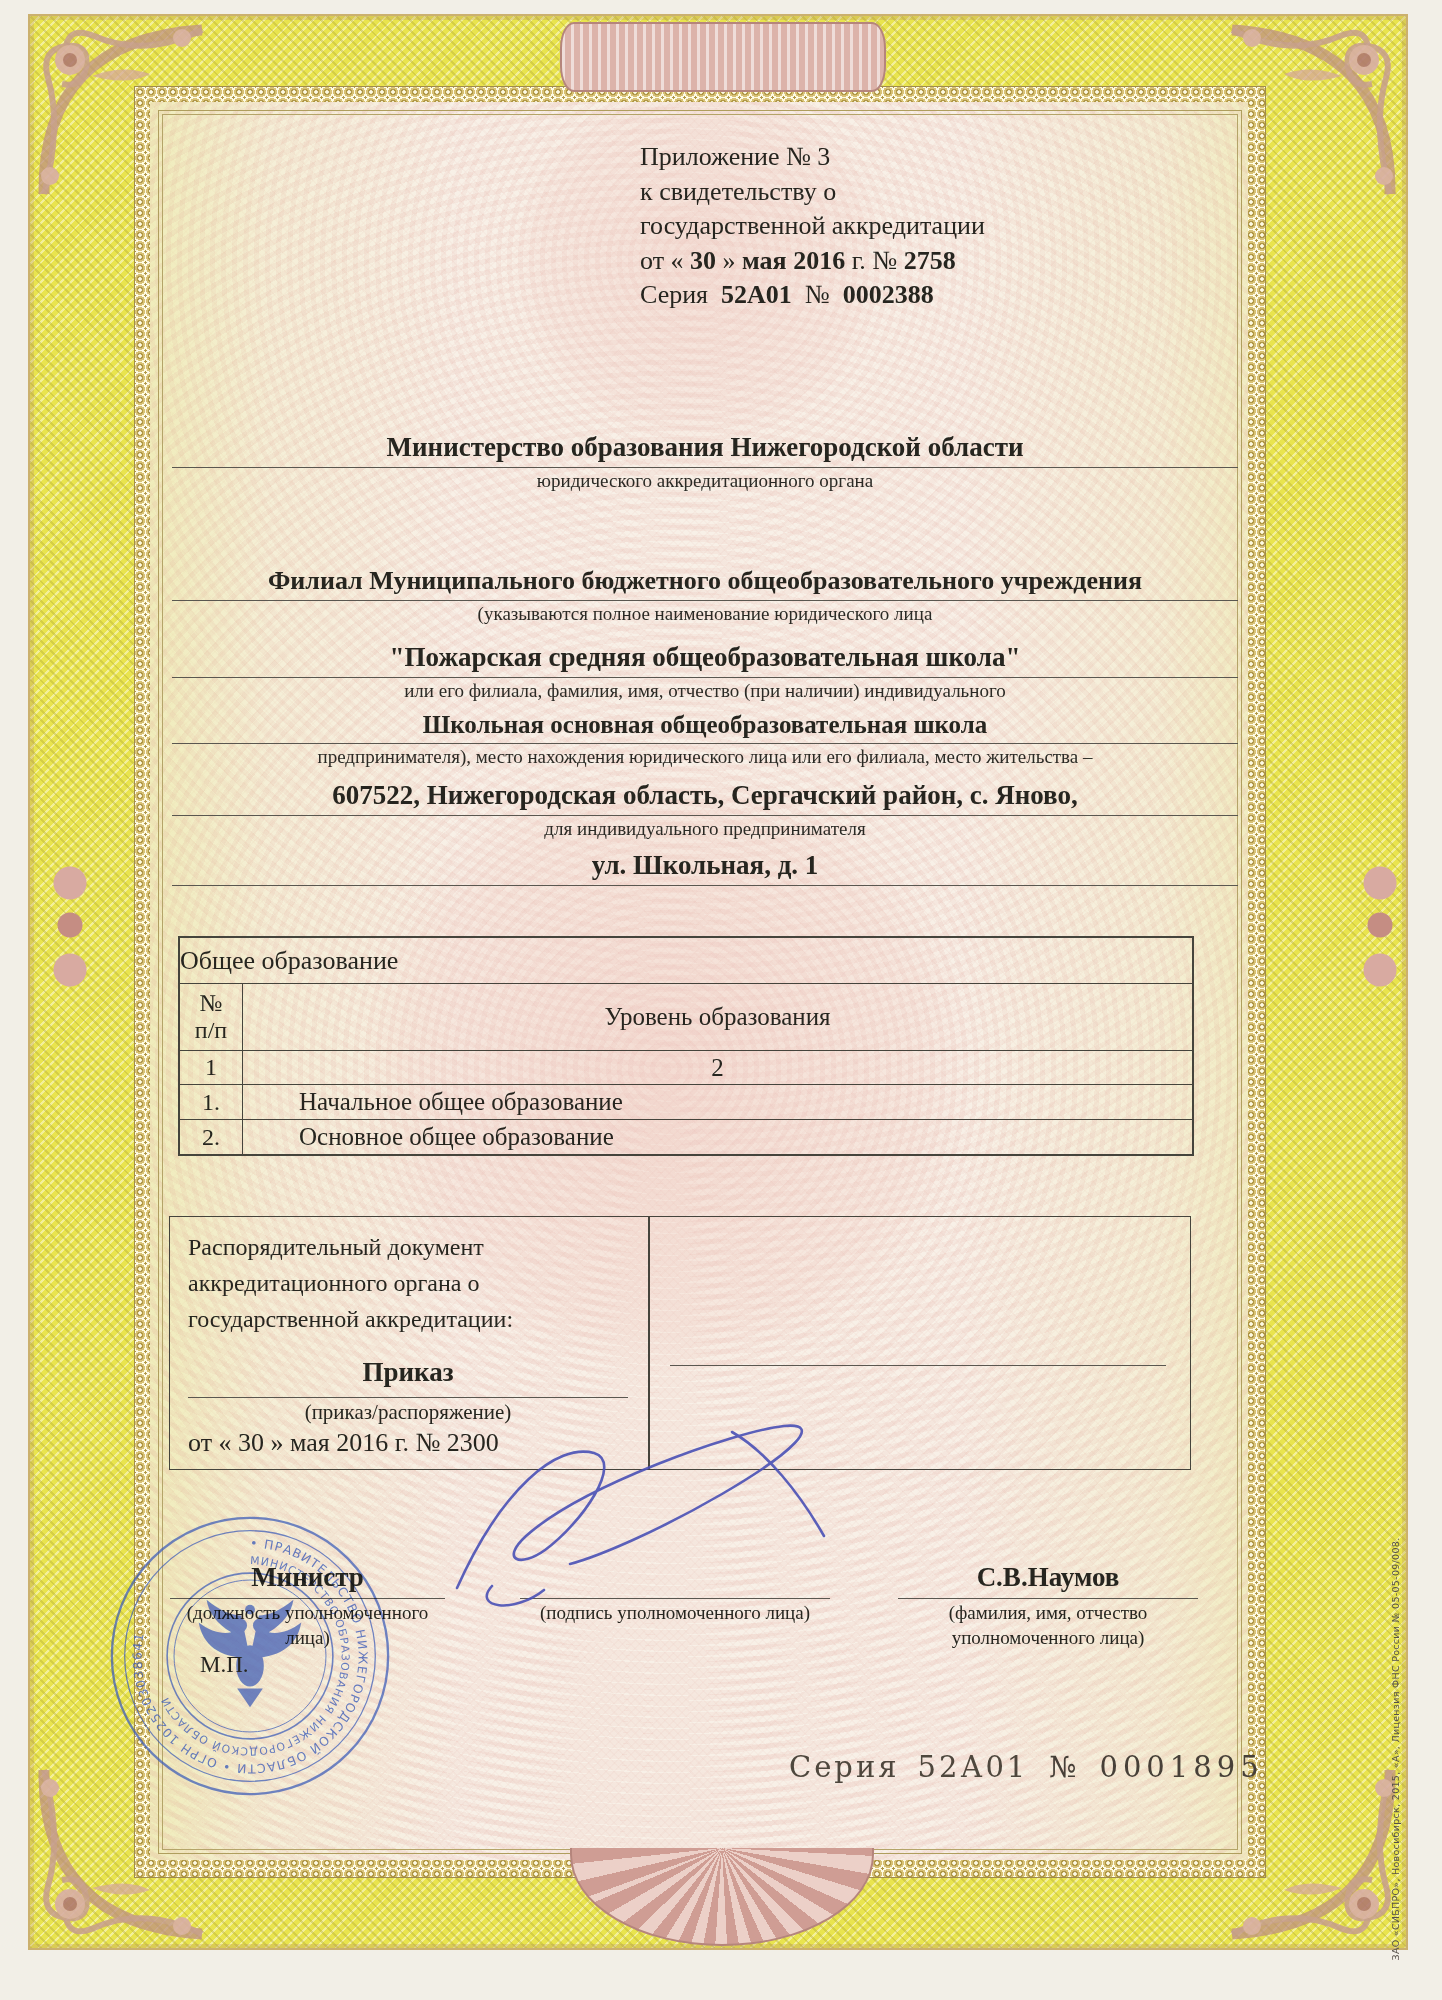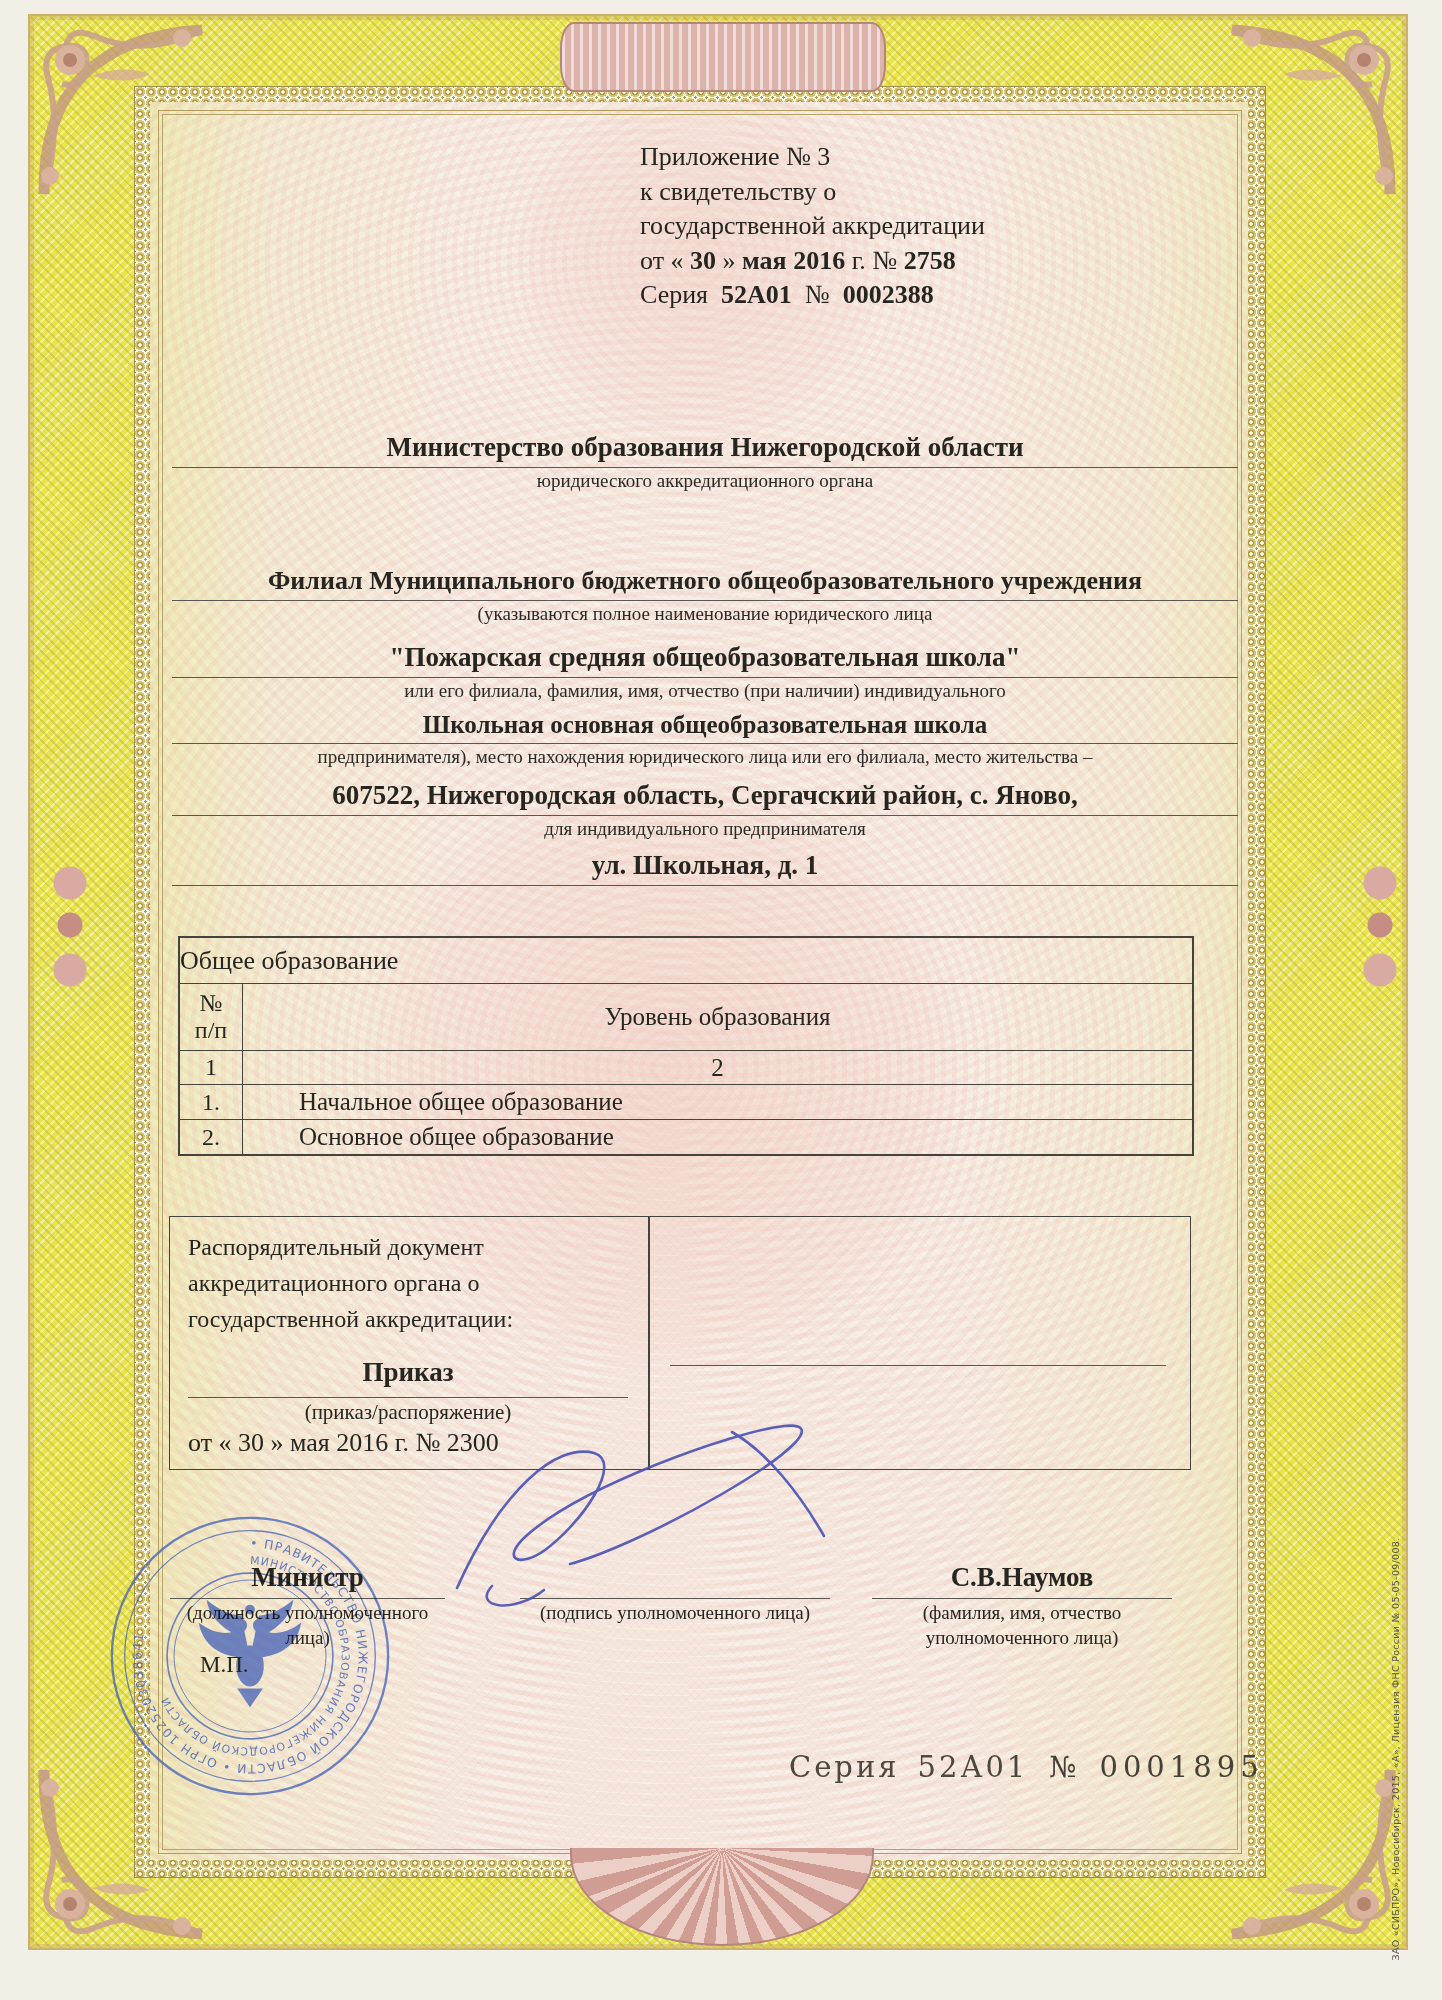--- a/index.html
+++ b/index.html
@@ -90,21 +90,21 @@
   .obox .dline{position:absolute;left:18px;top:180px;width:440px;border-top:1.5px solid #5a5750;}
   .obox .dcap{position:absolute;left:18px;top:183px;width:440px;text-align:center;font-size:21px;}
   .obox .odate{position:absolute;left:18px;top:211px;font-size:26px;}
   .obox .rline{position:absolute;left:500px;right:24px;top:148px;border-top:1.5px solid #5a5750;}
 
   .sigf{position:absolute;top:1562px;text-align:center;}
   .sigf .nm{display:block;font-weight:bold;font-size:27px;min-height:34px;border-bottom:1.6px solid #5a5750;padding-bottom:2px;}
   .sigf .cap{display:block;font-size:19px;line-height:1.3;margin-top:2px;}
   .sig-pos{left:170px;width:275px;}
   .sig-sign{left:520px;width:310px;}
-  .sig-name{left:872px;width:300px;}
+  .sig-name{left:898px;width:300px;}
   .mp{position:absolute;left:200px;top:1652px;font-size:23px;z-index:6;text-align:right;}
 
   .seal{position:absolute;left:102px;top:1508px;z-index:5;mix-blend-mode:multiply;opacity:.92;}
   .signature-svg{position:absolute;left:432px;top:1418px;z-index:6;}
 
   .ser{position:absolute;top:1750px;font-size:29px;letter-spacing:3px;color:#4e473d;
        font-family:"DejaVu Serif","Liberation Serif",serif;margin-left:21px;}
   .ser-label{left:768px;}
   .ser-num{left:1028px;letter-spacing:5px;color:#474038;}
   .ser .gap{display:inline-block;width:18px;}

